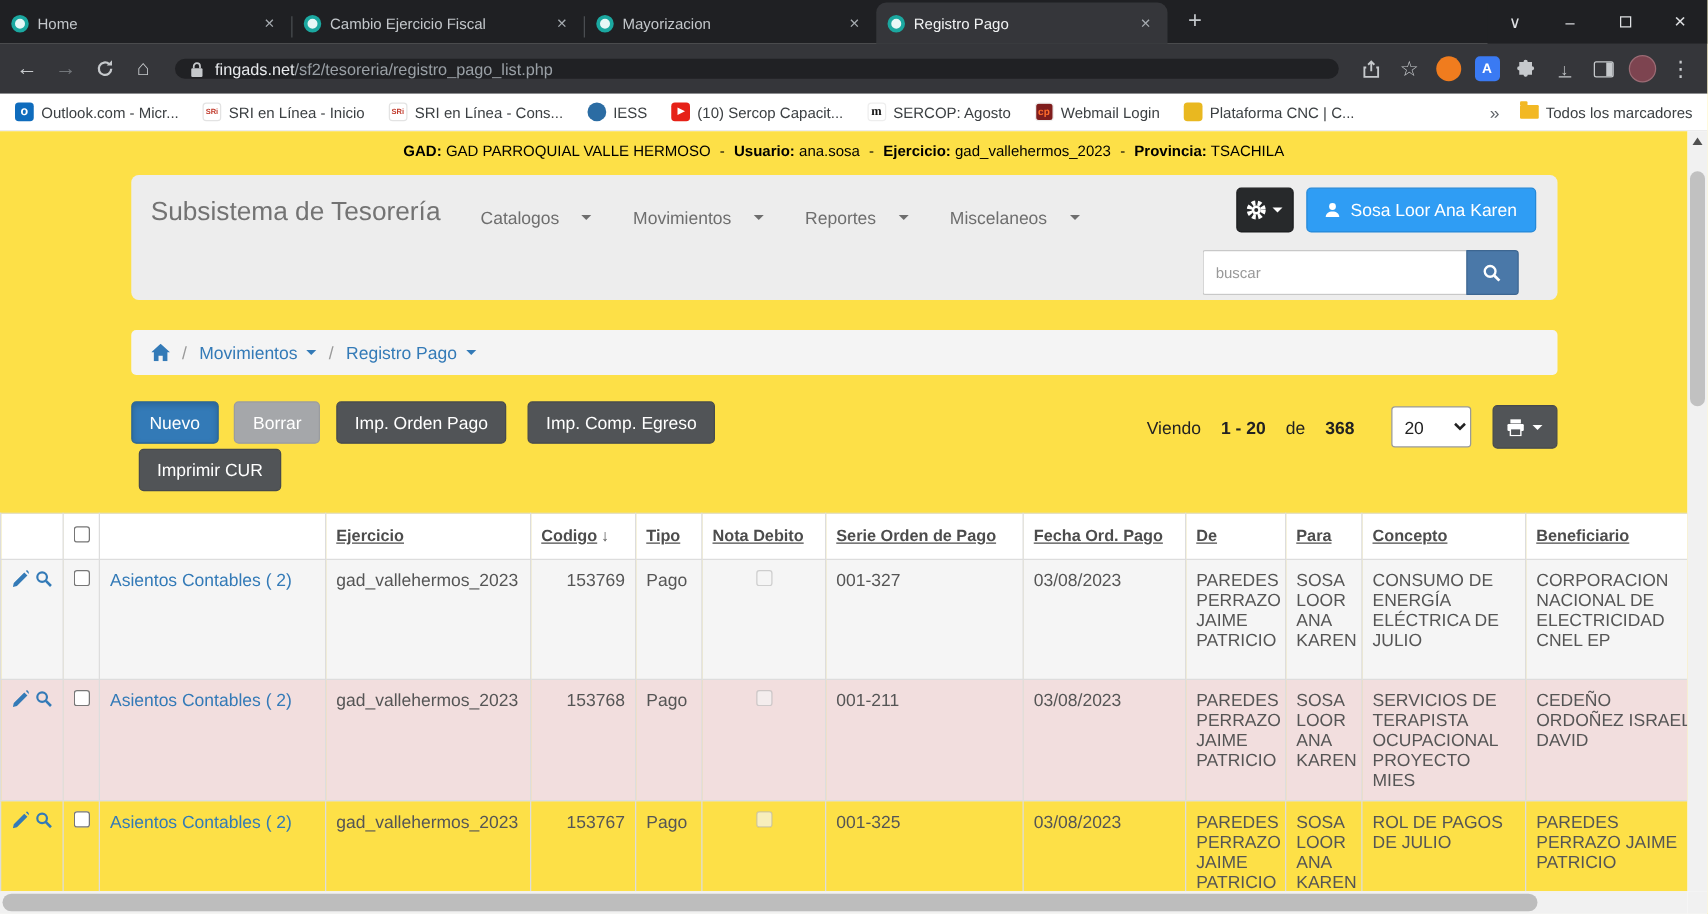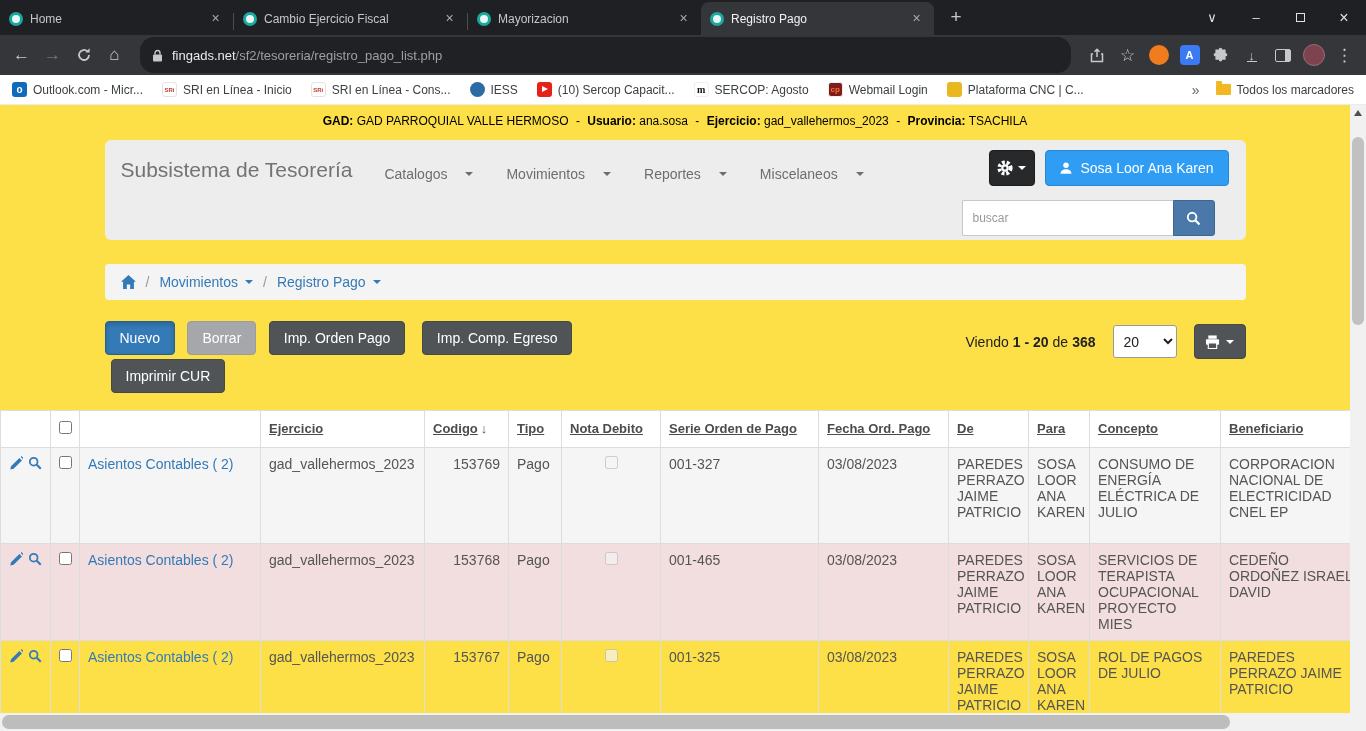--- a/index.html
+++ b/index.html
@@ -16,21 +16,21 @@
   .tab-sep { width:1px; height:17px; background:#4a4d51; align-self:center; margin-top:8px; }
   .newtab-btn { width:28px; height:28px; color:#c3c7cb; font-size:19px; text-align:center; line-height:26px; margin:0 0 3px 8px; border-radius:50%; }
   .win-controls { position:absolute; right:0; top:0; height:35px; display:flex; background:#1f2023; }
   .win-btn { width:44px; height:35px; display:flex; align-items:center; justify-content:center; color:#dfe1e4; font-size:13px; }
   .win-btn .sq { width:9px; height:9px; border:1.2px solid #dfe1e4; display:inline-block; }
   .win-close { font-size:16px; }
 
   .toolbar { height:40px; background:#35363a; display:flex; align-items:center; padding:0 6px; }
   .tool-icon { width:31px; height:30px; display:flex; align-items:center; justify-content:center; color:#c6c9cc; font-size:17px; flex:none; border-radius:50%; }
   .tool-icon.dim { color:#72767a; }
-  .urlbar { flex:1; height:36px; background:#202124; border-radius:14px; margin:0 10px; display:flex; align-items:center; padding:0 12px; min-width:0; overflow:hidden; }
+  .urlbar { flex:1; height:16px; background:#202124; border-radius:14px; margin:0 10px; display:flex; align-items:center; padding:0 12px; min-width:0; overflow:hidden; }
   .url-text { font-size:13px; color:#e8eaed; white-space:nowrap; }
   .url-path { color:#9aa0a6; }
   .ext { width:20px; height:20px; border-radius:4px; display:flex; align-items:center; justify-content:center; font-size:11px; font-weight:bold; color:#fff; }
   .ext-paw { background:#f07c1e; border-radius:50%; }
   .ext-translate { background:#3a7af3; }
   .ext-sidebar { width:16px; height:13px; border:1.5px solid #c6c9cc; border-radius:2px; position:relative; background:transparent; }
   .ext-sidebar::after { content:""; position:absolute; right:0; top:0; bottom:0; width:5px; background:#c6c9cc; }
   .avatar-circle { width:22px; height:22px; border-radius:50%; background:#7d4450; border:1.5px solid #9b6b74; }
   .dl-wrap { display:flex; flex-direction:column; align-items:center; color:#c6c9cc; }
   .dl-bar { width:10px; height:1.6px; background:#c6c9cc; margin-top:-2px; }
@@ -74,21 +74,21 @@
   .bc-sep { color:#999; margin:0 10px; }
   .bc-link { color:#337ab7; display:flex; align-items:center; gap:7px; cursor:pointer; text-decoration:none; }
 
   .actions { width:1141px; margin:21px auto 0; position:relative; height:75px; }
   .btn { display:inline-block; border:1px solid transparent; border-radius:4px; color:#fff; font-size:14px; padding:8px 14px; margin-right:8px; cursor:pointer; font-family:inherit; }
   .btn-primary { background:#337ab7; border-color:#27608f; box-shadow:inset 0 2px 5px rgba(0,0,0,.18); }
   .btn-muted { background:#a5a7aa; border-color:#9a9c9f; }
   .btn-dark { background:#515457; border-color:#46494c; }
   .btn-row2 { margin-top:4px; margin-left:6px; }
   .paging { position:absolute; right:0; top:3px; display:flex; align-items:center; font-size:14px; color:#222; }
-  .paging b { margin:0 4px; }
+  .paging b { margin:0 16px; }
   .page-select { width:64px; height:33px; margin-left:13px; font-size:14px; border:1px solid #9a9a9a; border-radius:3px; background:#fff; color:#222; padding-left:6px; }
   .print-btn { margin-left:17px; width:52px; height:35px; background:#515457; border:1px solid #46494c; border-radius:4px; display:flex; align-items:center; justify-content:center; gap:6px; color:#fff; cursor:pointer; }
 
   .table-wrap { margin-top:14px; width:1350px; overflow:hidden; }
   table.records { border-collapse:collapse; table-layout:fixed; width:1370px; font-size:14px; color:#555; }
   .records th, .records td { border:1px solid #ddd; padding:8px; vertical-align:top; text-align:left; }
   .records th { font-size:13px; padding-top:10px; padding-bottom:10px; background:#fff; }
   .th-link { text-decoration:underline; font-weight:bold; color:#4c4c4c; display:inline-flex; align-items:center; gap:4px; cursor:pointer; }
   tr.data-row { height:96px; }
   tr.row-gray { background:#f5f5f5; }
@@ -421,21 +421,21 @@
                   <line x1="10" y1="10" x2="14.6" y2="14.6" stroke="#337ab7" stroke-width="2.4"></line>
                 </svg>
           </span>
             </td>
           <td style="text-align:center;"><input type="checkbox" style=""></td>
           <td><a class="row-link">Asientos Contables ( 2)</a></td>
           <td>gad_vallehermos_2023</td>
           <td class="num">153768</td>
           <td>Pago</td>
           <td class="center"><input type="checkbox" disabled="" style=""></td>
-          <td>001-465</td>
+          <td>001-211</td>
           <td>03/08/2023</td>
           <td>PAREDES PERRAZO JAIME PATRICIO</td>
           <td>SOSA LOOR ANA KAREN</td>
           <td>SERVICIOS DE TERAPISTA OCUPACIONAL PROYECTO MIES</td>
           <td>CEDEÑO ORDOÑEZ ISRAEL DAVID</td>
         </tr>
         <tr class="data-row">
           <td>
               <span class="cell-icons">
             <svg width="14" height="14" viewBox="0 0 16 16">

